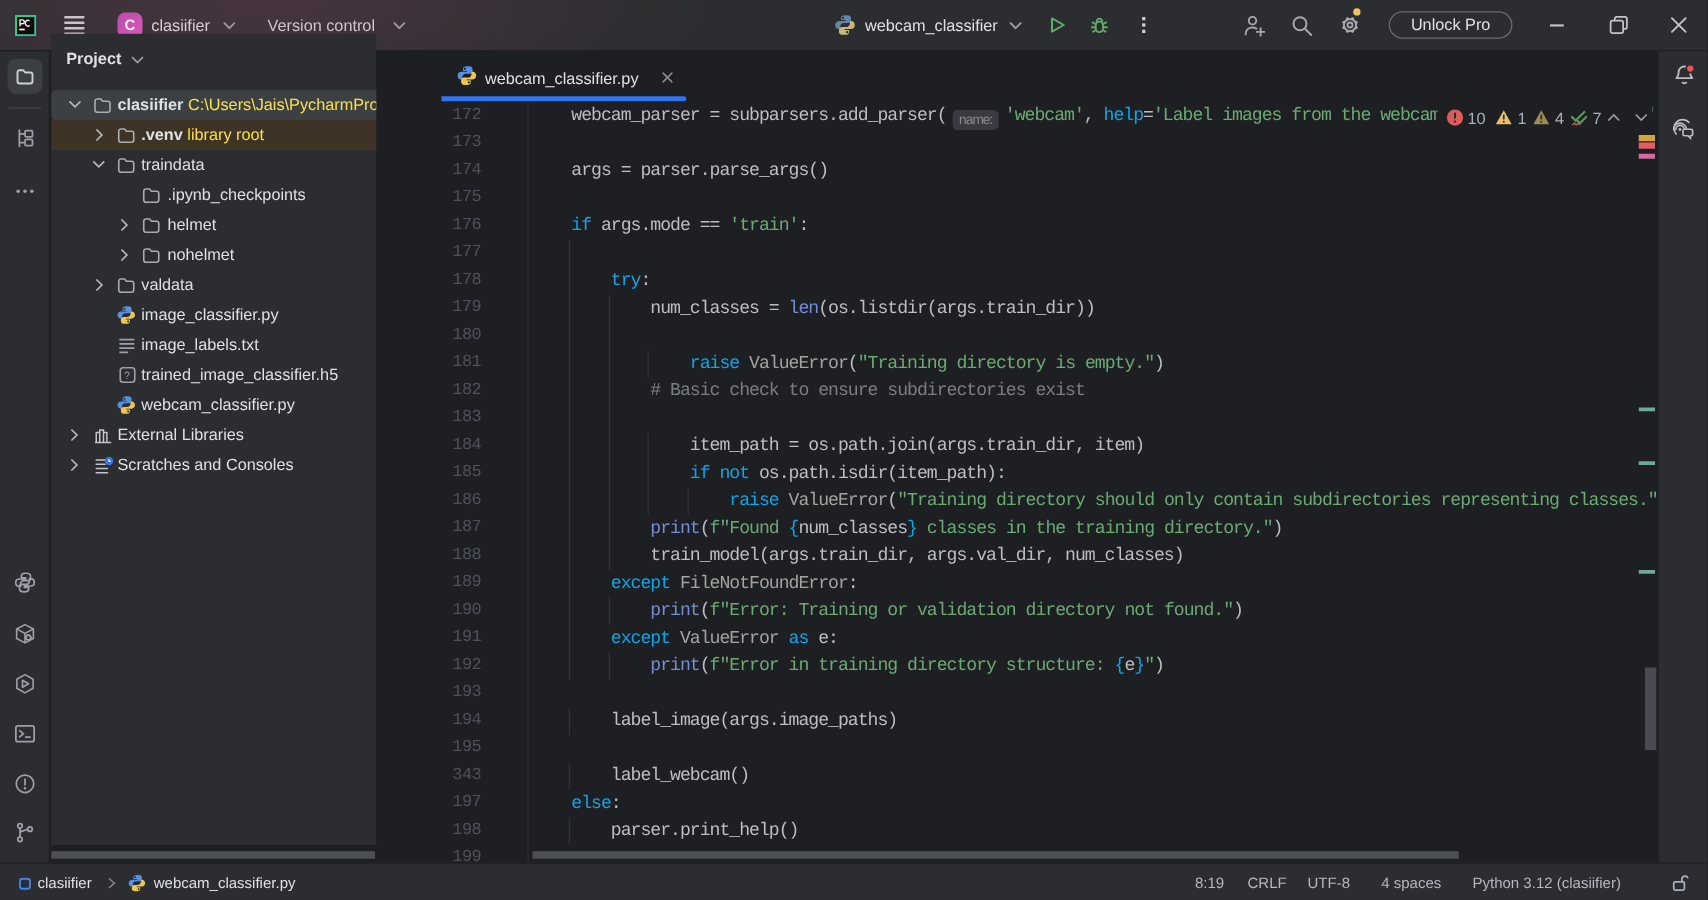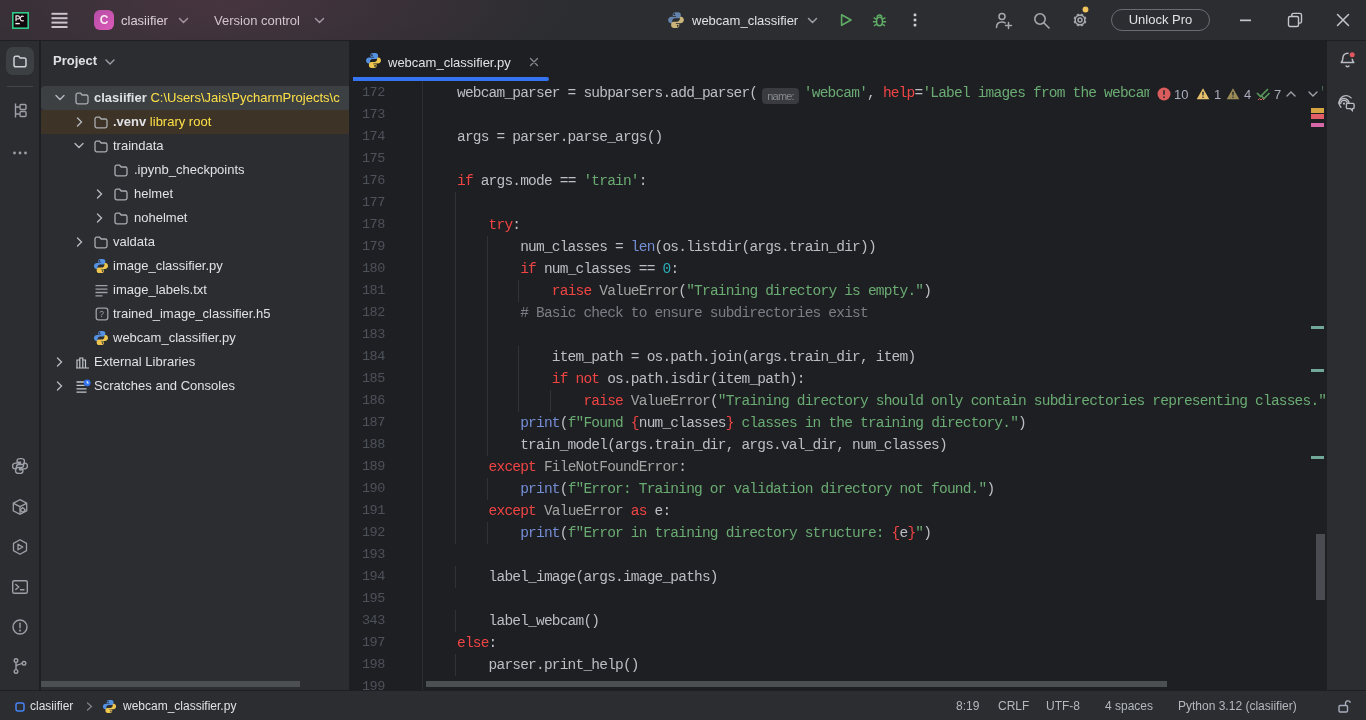--- a/index.html
+++ b/index.html
@@ -1,30 +1,30 @@
 <!DOCTYPE html>
 <html><head><meta charset="utf-8">
 <style>
 *{margin:0;padding:0;box-sizing:border-box}
 html,body{width:1366px;height:720px;overflow:hidden;background:#1e1f22;font-family:"Liberation Sans",sans-serif}
 .abs{position:absolute}
 #titlebar{left:0;top:0;width:1366px;height:41px;background:#2b2d30}
 #tbgrad{left:0;top:0;width:750px;height:40px;background:radial-gradient(430px 100px at 235px 4px, rgba(190,85,125,0.13), rgba(190,85,125,0) 80%),linear-gradient(90deg, rgba(190,85,125,0.05), rgba(190,85,125,0.07) 170px, rgba(190,85,125,0.0) 560px)}
 #tbline{left:0;top:40px;width:1366px;height:1px;background:#1e1f22}
 #leftstrip{left:0;top:41px;width:40px;height:649px;background:#2b2d30;border-right:1px solid #1e1f22}
-#project{left:41px;top:41px;width:308px;height:649px;background:#2b2d30;overflow:hidden}
+#project{left:41px;top:27px;width:260px;height:649px;background:#2b2d30;overflow:hidden}
 #rightstrip{left:1326px;top:41px;width:40px;height:649px;background:#2b2d30;border-left:1px solid #1e1f22}
 #statusbar{left:0;top:690px;width:1366px;height:30px;background:#2b2d30;border-top:1px solid #1e1f22;color:#b4b8bf;font-size:12px}
 #editor{left:353px;top:41px;width:973px;height:649px;background:#1e1f22;overflow:hidden}
 .ui{color:#dfe1e5;font-size:13px}
 .grey{color:#fde047}
 .row{position:absolute;left:0;width:312px;height:24px}
 .rowtxt{position:absolute;top:4px;font-size:13px;color:#dfe1e5;white-space:nowrap}
 .code{font-family:"Liberation Mono",monospace;font-size:14.5px;letter-spacing:-0.8px;white-space:pre}
-.k{color:#ef4444}.s{color:#6aab73}.c{color:#7a7e85}.nu{color:#2aacb8}.b{color:#748ed6}.e{color:#a3a3a3}.d{color:#bcbec4}
+.k{color:#0ea5e9}.s{color:#6aab73}.c{color:#7a7e85}.nu{color:#2aacb8}.b{color:#748ed6}.e{color:#a3a3a3}.d{color:#bcbec4}
 .cl{position:absolute;left:104px;height:22px;line-height:22px;color:#bcbec4}
 .ln{position:absolute;left:0;width:32px;height:22px;line-height:22px;text-align:right;color:#4d515a;font-family:"Liberation Mono",monospace;font-size:13.5px;letter-spacing:-0.4px}
 .guide{position:absolute;width:1px;background:#2f3237}
 svg{display:block}
 .ic{position:absolute}
 </style></head>
 <body>
 <div class="abs" id="titlebar">
  <svg class="ic" style="left:12px;top:12px" width="17" height="17" viewBox="0 0 17 17">
       <rect x="0.8" y="0.8" width="15.4" height="15.4" fill="#000" stroke="#20d789" stroke-width="1.6"></rect>
@@ -316,21 +316,20 @@
 <div class="cl code" style="top:85px">args = parser.parse_args()</div>
 <div class="ln" style="top:107px">175</div>
 <div class="ln" style="top:129px">176</div>
 <div class="cl code" style="top:129px"><span class="k">if</span> args.mode == <span class="s">'train'</span>:</div>
 <div class="ln" style="top:151px">177</div>
 <div class="ln" style="top:173px">178</div>
 <div class="cl code" style="top:173px">    <span class="k">try</span>:</div>
 <div class="ln" style="top:195px">179</div>
 <div class="cl code" style="top:195px">        num_classes = <span class="b">len</span>(os.listdir(args.train_dir))</div>
 <div class="ln" style="top:217px">180</div>
-<div class="cl code" style="top:217px">        <span class="k">if</span> num_classes == <span class="nu">0</span>:</div>
 <div class="ln" style="top:239px">181</div>
 <div class="cl code" style="top:239px">            <span class="k">raise</span> <span class="e">ValueError</span>(<span class="s">"Training directory is empty."</span>)</div>
 <div class="ln" style="top:261px">182</div>
 <div class="cl code" style="top:261px">        <span class="c"># Basic check to ensure subdirectories exist</span></div>
 <div class="ln" style="top:283px">183</div>
 <div class="ln" style="top:305px">184</div>
 <div class="cl code" style="top:305px">            item_path = os.path.join(args.train_dir, item)</div>
 <div class="ln" style="top:327px">185</div>
 <div class="cl code" style="top:327px">            <span class="k">if</span> <span class="k">not</span> os.path.isdir(item_path):</div>
 <div class="ln" style="top:349px">186</div>

